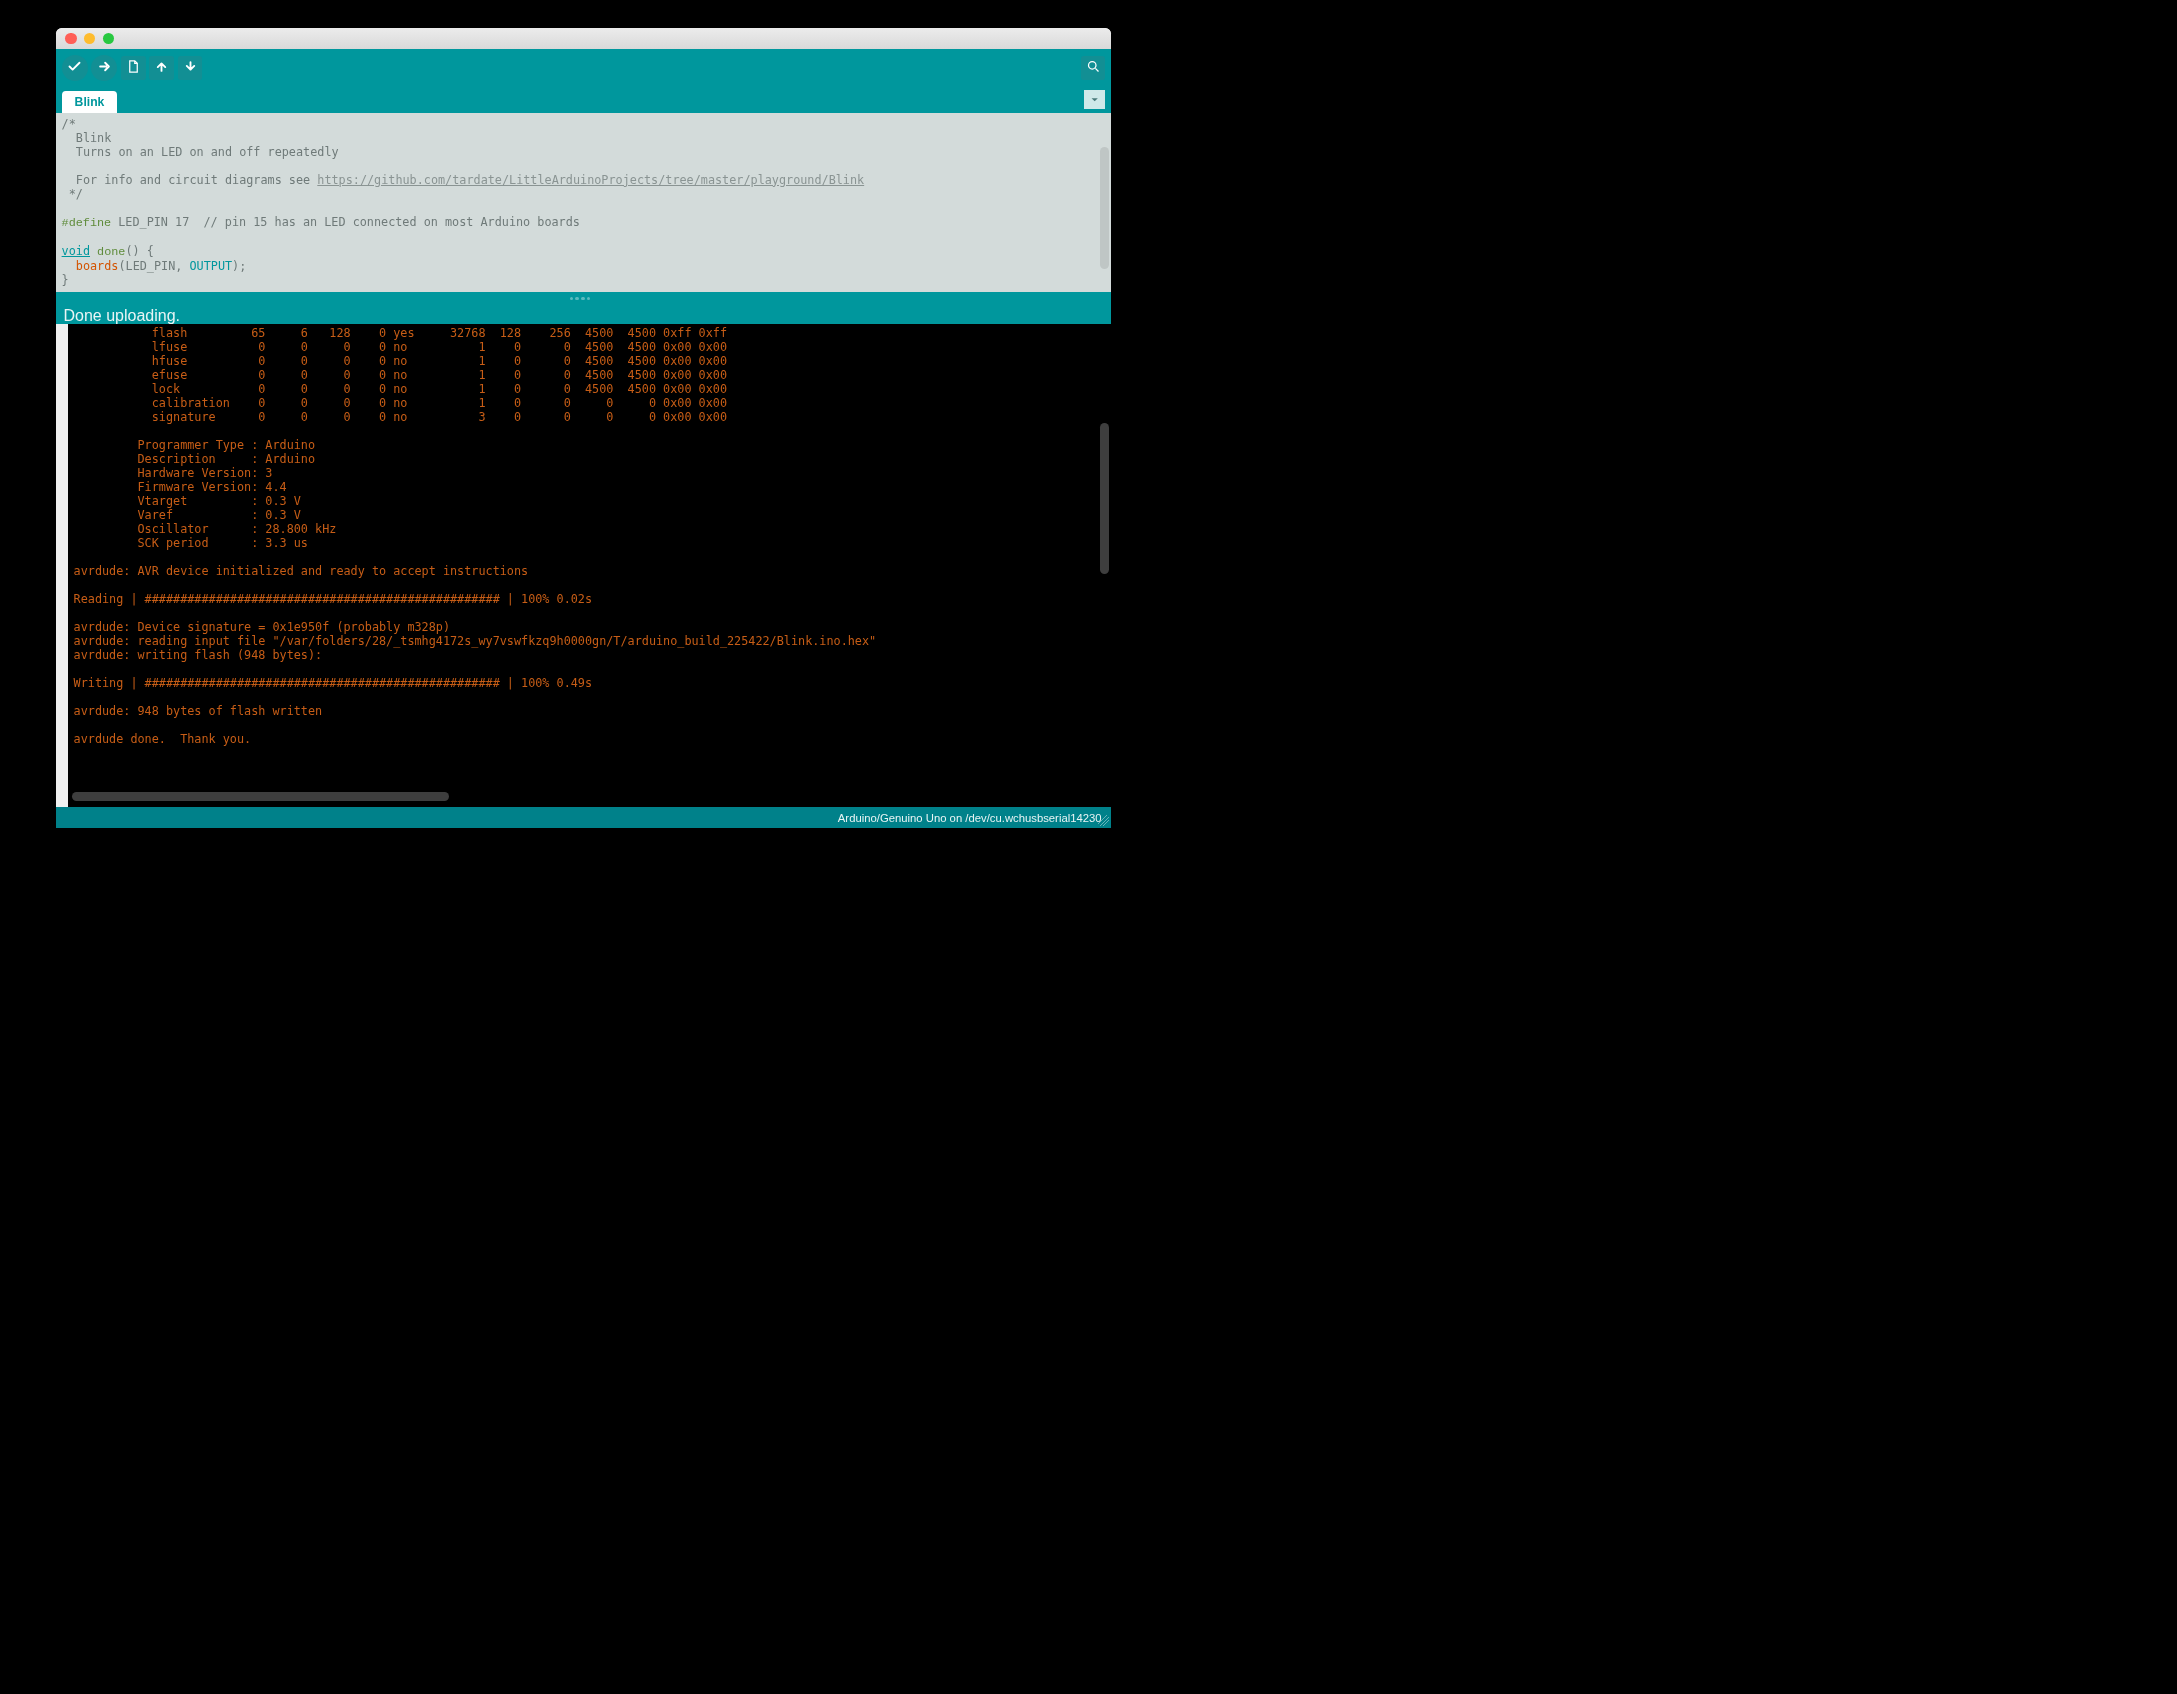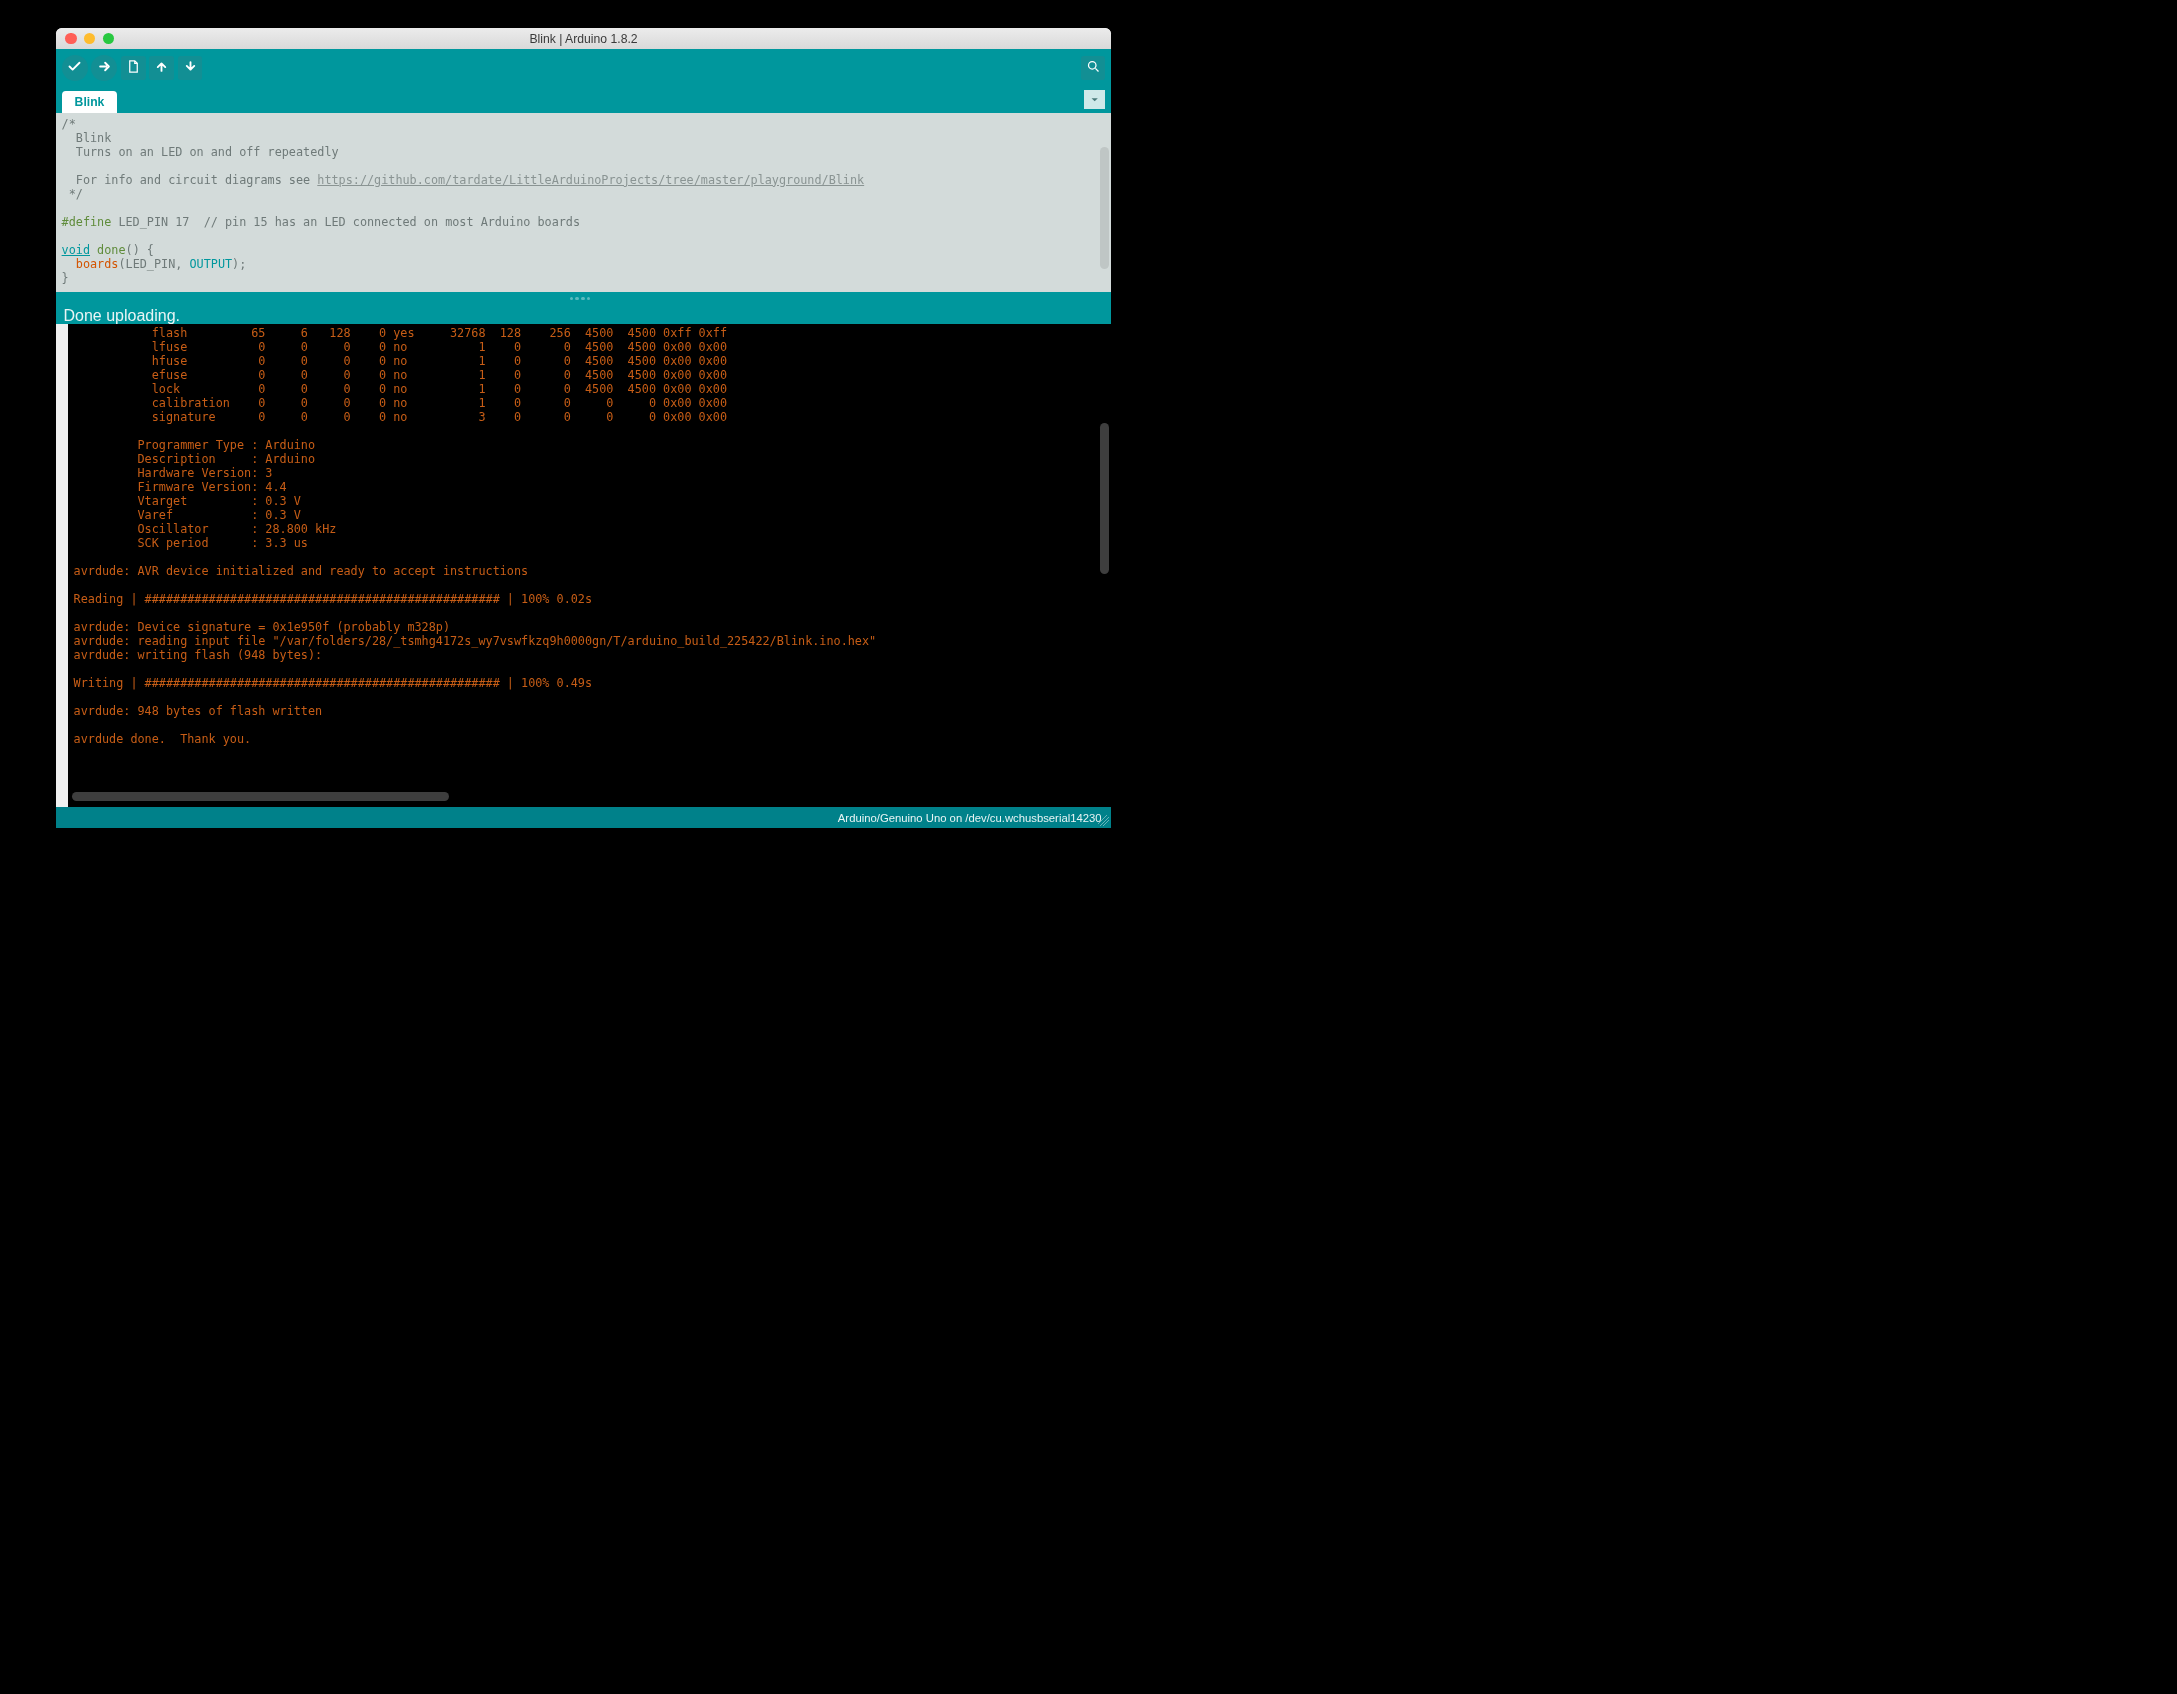--- a/index.html
+++ b/index.html
@@ -15,21 +15,21 @@
   .tbtn svg { width:15px; height:15px; fill:#fff; stroke:#fff; }
   .tbtn.rect { border-radius:2.8px; background:#128f94; width:24.5px; height:24.5px; }
   .spacer { flex:1; }
   .tabbar { background:#00979d; height:26px; display:flex; align-items:flex-end; padding-left:5.6px; position:relative; }
   .tab { background:#fff; color:#00979d; font-weight:bold; font-size:12.2px; padding:4.7px 13px 3.8px; border-radius:3.8px 3.8px 0 0; cursor:pointer; }
   .tab-dd { position:absolute; right:5.6px; top:2.8px; width:21px; height:19px; background:#cfe9e9; display:flex; align-items:center; justify-content:center; cursor:pointer; }
   .tab-dd svg { width:9.4px; height:9.4px; fill:#4a7a7a; }
   .editor { background:#d3dbda; flex:0 0 auto; height:179px; position:relative; font-family: Menlo, Consolas, monospace; font-size:11.8px; line-height:14px; color:#6f7a79; padding:3.8px 5.6px 5.6px; overflow:hidden; }
   .editor pre { white-space:pre; }
   .kw { color:#00979d;text-decoration:underline; }
-  .define { color:#5f8c3b; }
+  .define { color:#5f8c3b;font-family:Liberation Mono, monospace; }
   .func { color:#d35400; }
   .const { color:#00979d; }
   .link { color:#8a9493; text-decoration:underline; }
   .splitter { height:13px; background:#00979d; position:relative; }
   .grip { position:absolute; left:50%; top:4.7px; transform:translateX(-50%); width:28px; height:3.8px; display:flex; gap:1.9px; }
   .grip span { width:3.8px; height:3.8px; background:rgba(255,255,255,.35); border-radius:1.9px; }
   .status { height:19px; background:#00979d; color:#e8f5f5; font-size:16px; padding:1.9px 7.5px 0; }
   .console { flex:1; background:#000; color:#c75d16; font-family: Menlo, Consolas, monospace; font-size:11.8px; line-height:14px; overflow:auto; padding:1.9px 0 0 0; position:relative;margin-left:12px; }
   .console pre { white-space:pre; padding:0 5.6px 28px; }
   .hscroll { position:absolute; left:3.8px; bottom:5.6px; height:9.4px; width:377px; background:#3e3e3e; border-radius:4.7px; }
@@ -43,21 +43,20 @@
 </head>
 <body>
 
 <div class="stage">
   <div class="titlebar">
     <div class="traffic">
       <div class="dot red"></div>
       <div class="dot yellow"></div>
       <div class="dot green"></div>
     </div>
-    <div class="title">Blink | Arduino 1.8.2</div>
   </div>
 
   <div class="toolbar">
     <div class="tbtn">
       <span><svg viewBox="0 0 24 24">
             <path d="M20 6L9 17l-5-5" fill="none" stroke-width="3" stroke-linecap="round" stroke-linejoin="round"></path>
           </svg></span>
     </div>
     <div class="tbtn">
       <span><svg viewBox="0 0 24 24">

